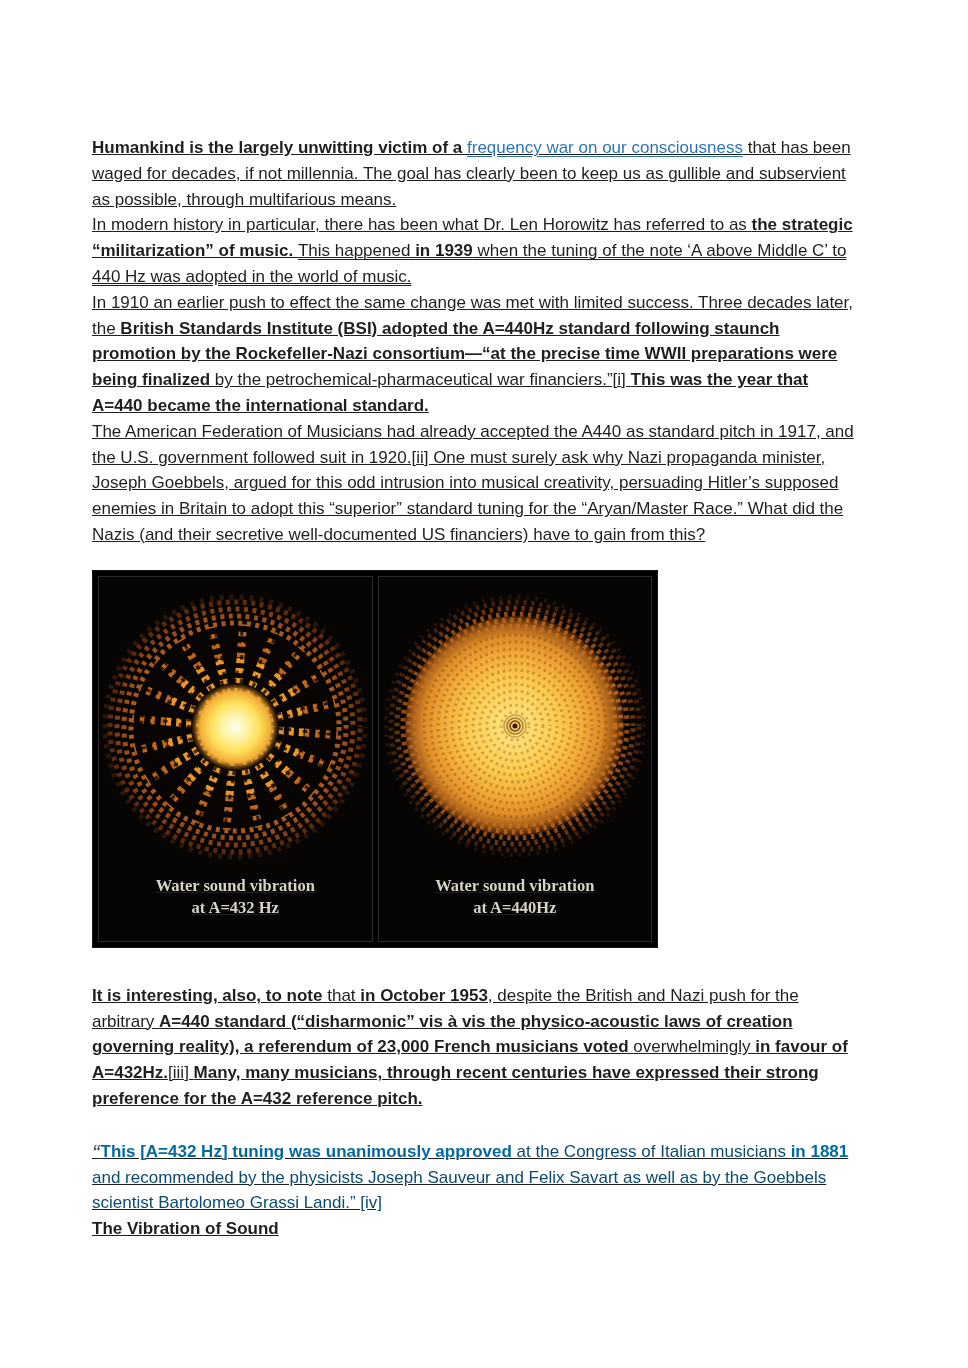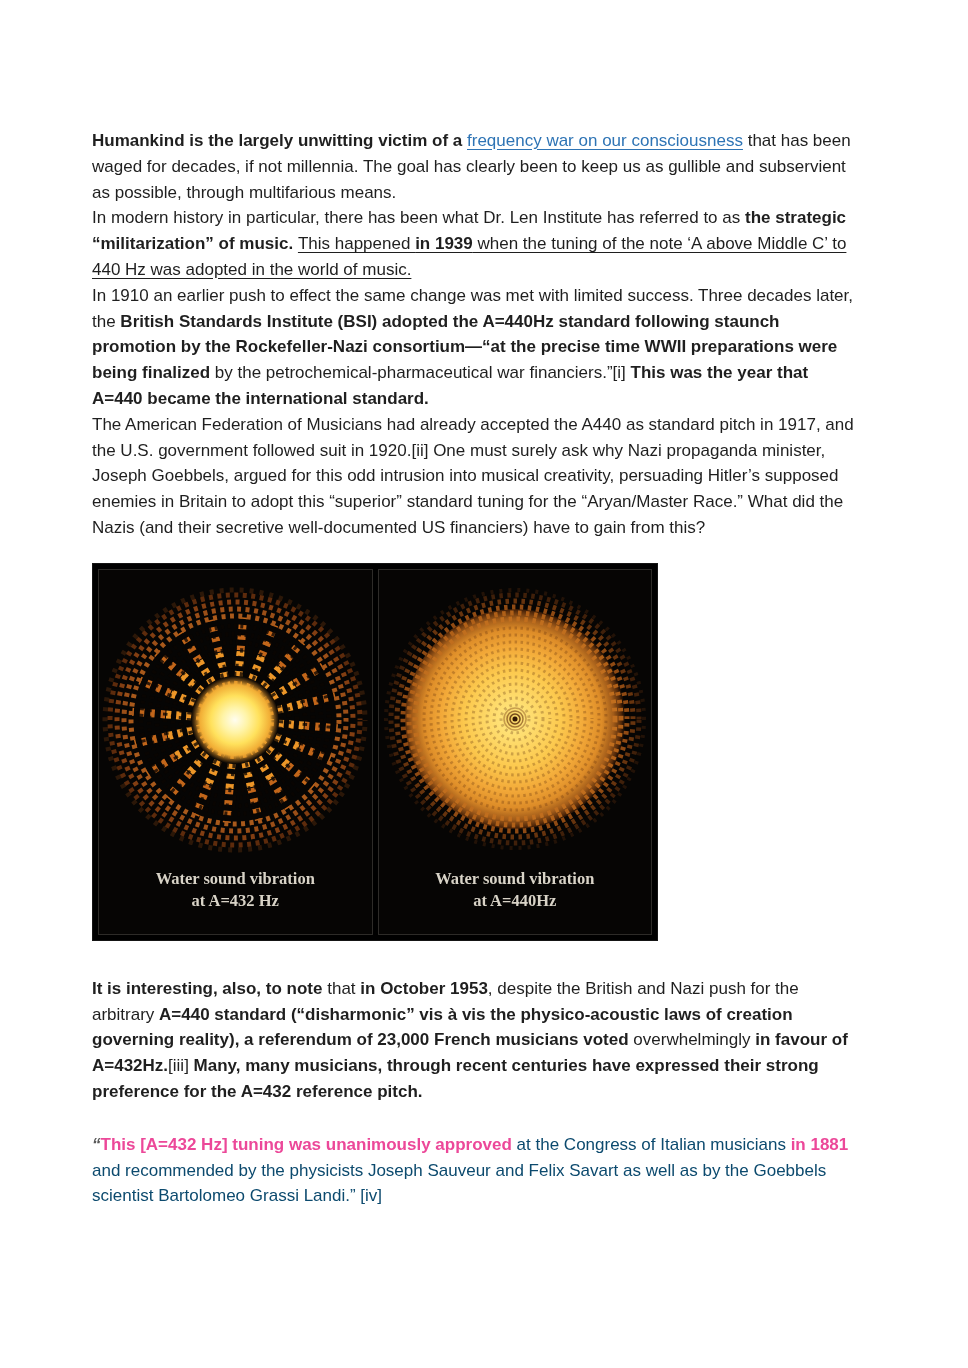--- a/index.html
+++ b/index.html
@@ -3,32 +3,32 @@
 <meta charset="utf-8">
 <style>
   html,body{margin:0;padding:0;}
   body{
     width:968px;height:1368px;background:#ffffff;
     font-family:"Liberation Sans","DejaVu Sans",sans-serif;
     -webkit-font-smoothing:antialiased;
   }
   .page{position:relative;width:968px;height:1368px;overflow:hidden;background:#ffffff;}
   .content{
-    position:absolute;left:92px;top:128px;width:770px;
-    color:#1f1f1f;font-size:17px;line-height:25.8px;
+    position:absolute;left:92px;top:135px;width:770px;
+    color:#1f1f1f;font-size:17px;line-height:25.8px;text-decoration:underline;
   }
   .content p{margin:0;}
   p.quote-para{margin-top:27px;}
   .seg-n{font-weight:400;}
   .seg-b{font-weight:700;}
   .seg-u{font-weight:400;text-decoration:underline;text-underline-offset:3px;margin-top:20px;}
   .seg-bu{font-weight:700;text-decoration:underline;text-underline-offset:3px;text-align:center;}
   .seg-link{color:#2e74b5;text-decoration:underline;text-underline-offset:3px;cursor:pointer;}
   .seg-g{color:#0c4a6e;}
-  .seg-gb{color:#ec4899;font-weight:700;}
+  .seg-gb{color:#0369a1;font-weight:700;}
   .seg-gi{color:#595959;font-style:italic;font-weight:700;}
 
   .figure{
     margin:22px 0 35px 0;
     width:566px;height:378px;box-sizing:border-box;
     background:#000000;border:1px solid #151515;
     display:flex;gap:5px;padding:5px;
   }
   .panel{
     flex:1;min-width:0;box-sizing:border-box;
@@ -44,21 +44,21 @@
   }
 </style>
 </head>
 <body>
 
 <div class="page">
   <div class="content">
 
     <div id="article-top">
         <p><span class="seg-b">Humankind is the largely unwitting victim of a </span><span class="seg-link">frequency war on our consciousness</span><span class="seg-n"> that has been waged for decades, if not millennia. The goal has clearly been to keep us as gullible and subservient as possible, through multifarious means.</span></p>
-        <p><span class="seg-n">In modern history in particular, there has been what Dr. Len Institute has referred to as </span><span class="seg-b">the strategic “militarization” of music. </span><span class="seg-u">This happened </span><span class="seg-bu">in 1939</span><span class="seg-u"> when the tuning of the note ‘A above Middle C’ to 440 Hz was adopted in the world of music.</span></p>
+        <p><span class="seg-n">In modern history in particular, there has been what Dr. Len Horowitz has referred to as </span><span class="seg-b">the strategic “militarization” of music. </span><span class="seg-u">This happened </span><span class="seg-bu">in 1939</span><span class="seg-u"> when the tuning of the note ‘A above Middle C’ to 440 Hz was adopted in the world of music.</span></p>
         <p><span class="seg-n">In 1910 an earlier push to effect the same change was met with limited success. Three decades later, the </span><span class="seg-b">British Standards Institute (BSI) adopted the A=440Hz standard following staunch promotion by the Rockefeller-Nazi consortium—“at the precise time WWII preparations were being finalized</span><span class="seg-n"> by the petrochemical-pharmaceutical war financiers.”[i] </span><span class="seg-b">This was the year that A=440 became the international standard.</span></p>
         <p><span class="seg-n">The American Federation of Musicians had already accepted the A440 as standard pitch in 1917, and the U.S. government followed suit in 1920.[ii] One must surely ask why Nazi propaganda minister, Joseph Goebbels, argued for this odd intrusion into musical creativity, persuading Hitler’s supposed enemies in Britain to adopt this “superior” standard tuning for the “Aryan/Master Race.” What did the Nazis (and their secretive well-documented US financiers) have to gain from this?</span></p>
       </div>
 
     <div class="figure">
       <div class="panel">
         <svg id="art432" width="270" height="300" viewBox="0 0 270 300">
           <defs>
             <radialGradient id="g432" cx="50%" cy="50%" r="50%">
               <stop offset="0%" stop-color="#fffdf0"></stop>
@@ -169,16 +169,17 @@
         <div class="caption">
           <div>Water sound vibration</div>
           <div>at A=440Hz</div>
         </div>
       </div>
     </div>
 
     <div id="article-bottom">
         <p><span class="seg-b">It is interesting, also, to note </span><span class="seg-n">that </span><span class="seg-b">in October 1953</span><span class="seg-n">, despite the British and Nazi push for the arbitrary </span><span class="seg-b">A=440 standard (“disharmonic” vis à vis the physico-acoustic laws of creation governing reality), a referendum of 23,000 French musicians voted </span><span class="seg-n">overwhelmingly </span><span class="seg-b">in favour of A=432Hz.</span><span class="seg-n">[iii] </span><span class="seg-b">Many, many musicians, through recent centuries have expressed their strong preference for the A=432 reference pitch.</span></p>
         <p class="quote-para"><span class="seg-gi">“</span><span class="seg-gb">This [A=432 Hz] tuning was unanimously approved </span><span class="seg-g">at the Congress of Italian musicians </span><span class="seg-gb">in 1881</span><span class="seg-g"> and recommended by the physicists Joseph Sauveur and Felix Savart as well as by the Goebbels scientist Bartolomeo Grassi Landi.” [iv]</span></p>
+        <p><span class="seg-b">The Vibration of Sound</span></p>
       </div>
 
   </div>
 </div>
 
 </body></html>

